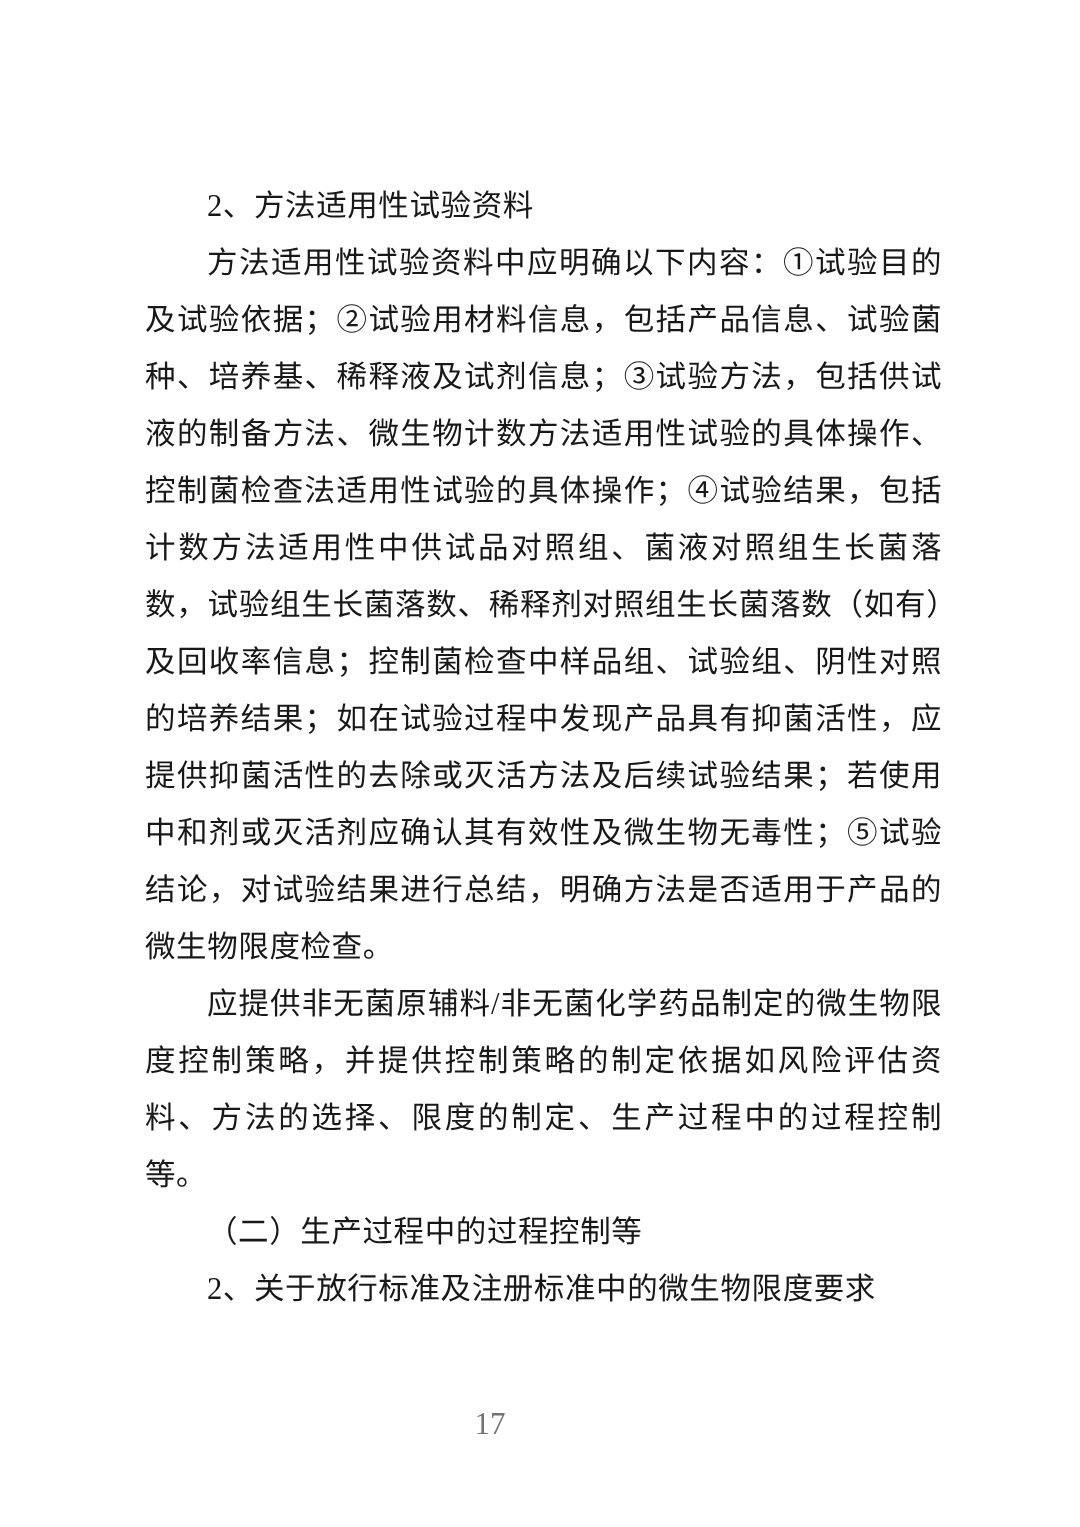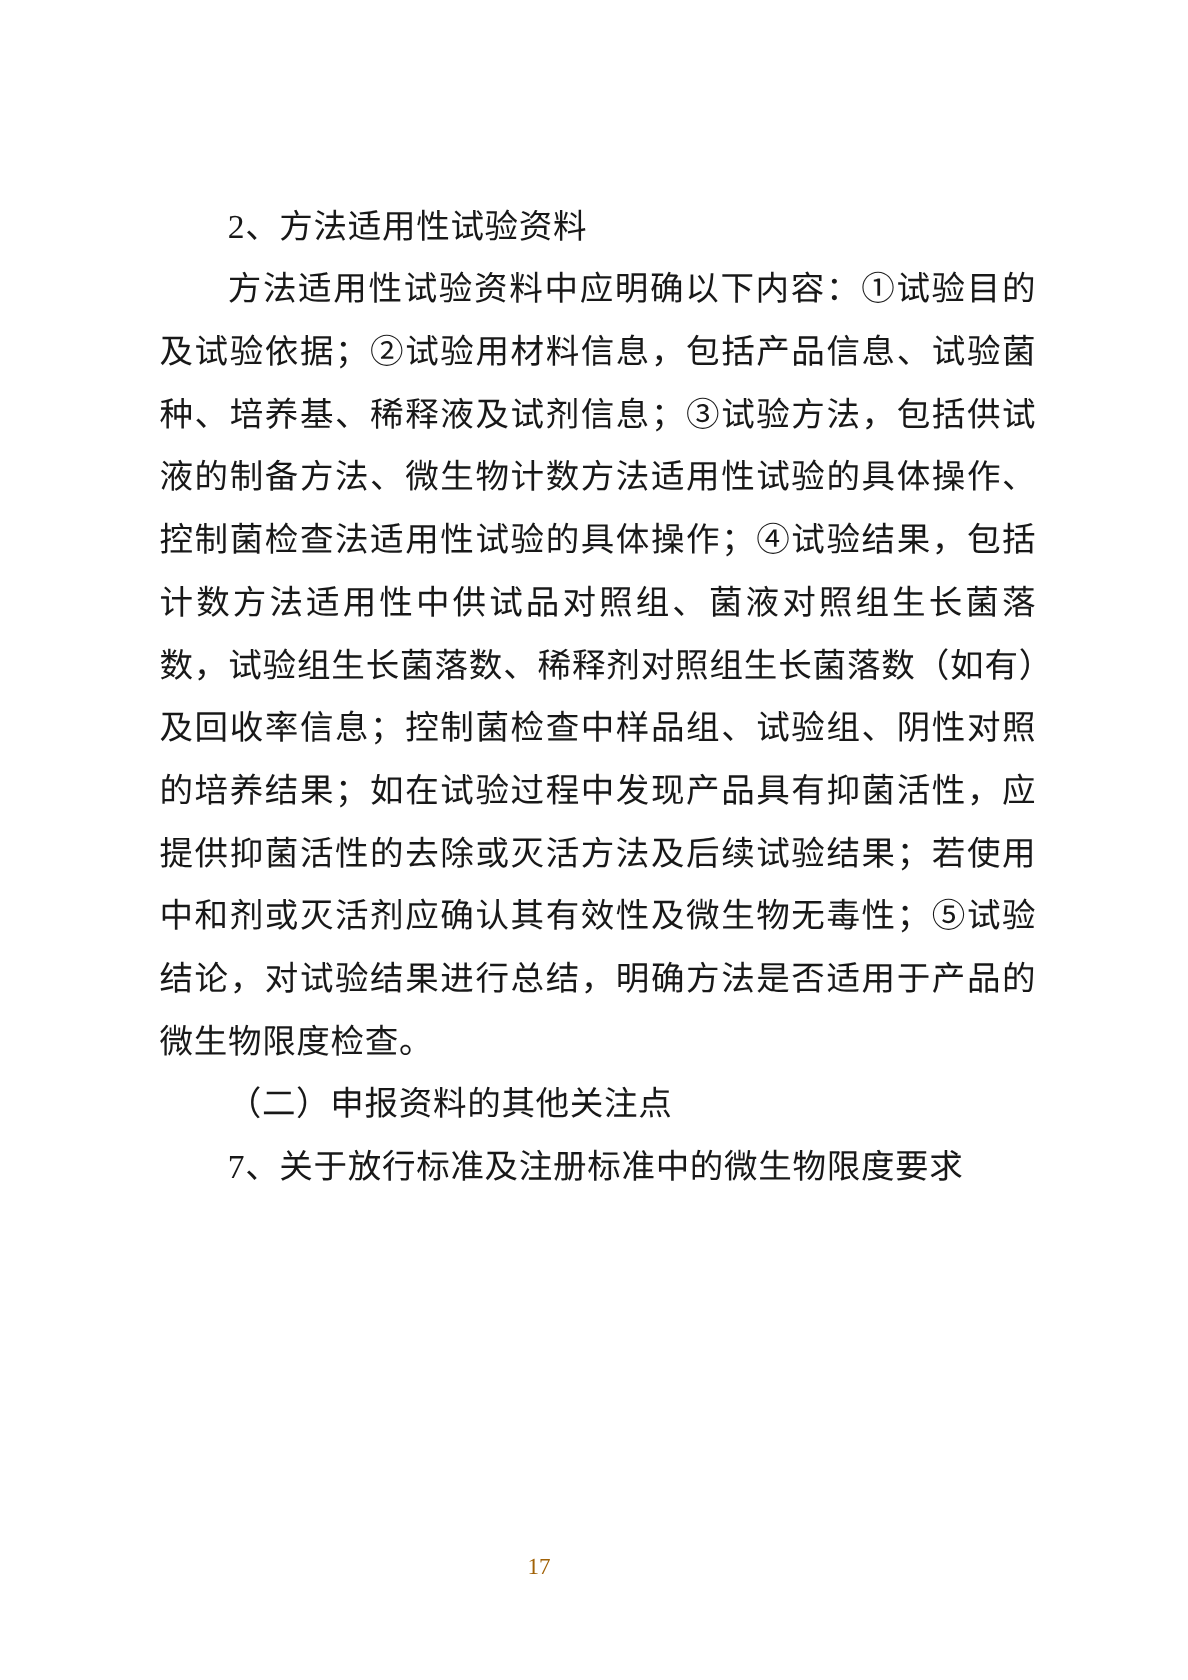--- a/index.html
+++ b/index.html
@@ -48,41 +48,42 @@
   .para.heading {
     text-indent: 62px;
   }
 
   .page-number {
     position: absolute;
     left: 0;
     right: 0;
     top: 1408px;
     text-align: center;
-    font-size: 21px;
+    font-size: 31px;
     line-height: 32px;
-    color: #a16207;
+    color: #737373;
     font-family: "Liberation Serif", "DejaVu Serif", serif;
   }
 </style>
 </head>
 <body>
 
 <div class="page">
 
   <div class="text-block">
 
     <p class="para heading">2、方法适用性试验资料</p>
 
 
     <p class="para indent">方法适用性试验资料中应明确以下内容：①试验目的及试验依据；②试验用材料信息，包括产品信息、试验菌种、培养基、稀释液及试剂信息；③试验方法，包括供试液的制备方法、微生物计数方法适用性试验的具体操作、控制菌检查法适用性试验的具体操作；④试验结果，包括计数方法适用性中供试品对照组、菌液对照组生长菌落数，试验组生长菌落数、稀释剂对照组生长菌落数（如有）及回收率信息；控制菌检查中样品组、试验组、阴性对照的培养结果；如在试验过程中发现产品具有抑菌活性，应提供抑菌活性的去除或灭活方法及后续试验结果；若使用中和剂或灭活剂应确认其有效性及微生物无毒性；⑤试验结论，对试验结果进行总结，明确方法是否适用于产品的微生物限度检查。</p>
 
 
+    <p class="para indent">应提供非无菌原辅料/非无菌化学药品制定的微生物限度控制策略，并提供控制策略的制定依据如风险评估资料、方法的选择、限度的制定、生产过程中的过程控制等。</p>
 
-    <p class="para heading">（二）申报资料的其他关注点</p>
+    <p class="para heading">（二）生产过程中的过程控制等</p>
 
-    <p class="para heading">7、关于放行标准及注册标准中的微生物限度要求</p>
+    <p class="para heading">2、关于放行标准及注册标准中的微生物限度要求</p>
 
   </div>
 
   <div class="page-number">17</div>
 
 </div>
 
 </body></html>

